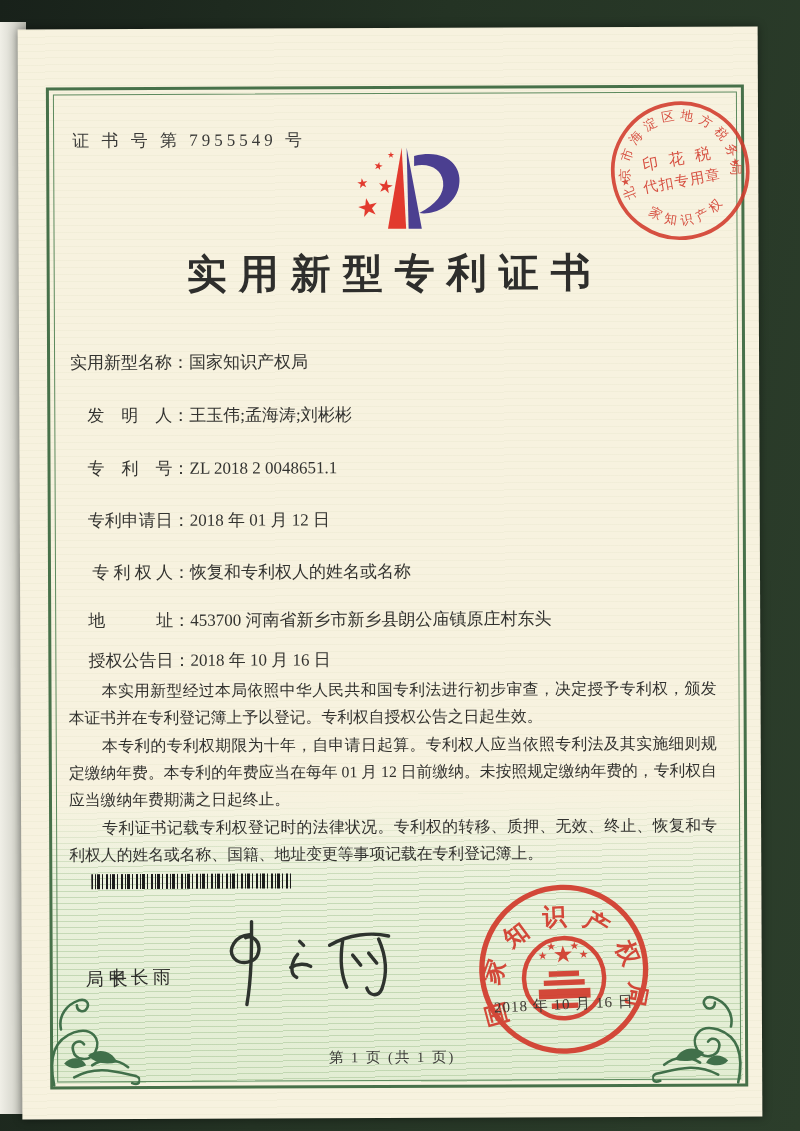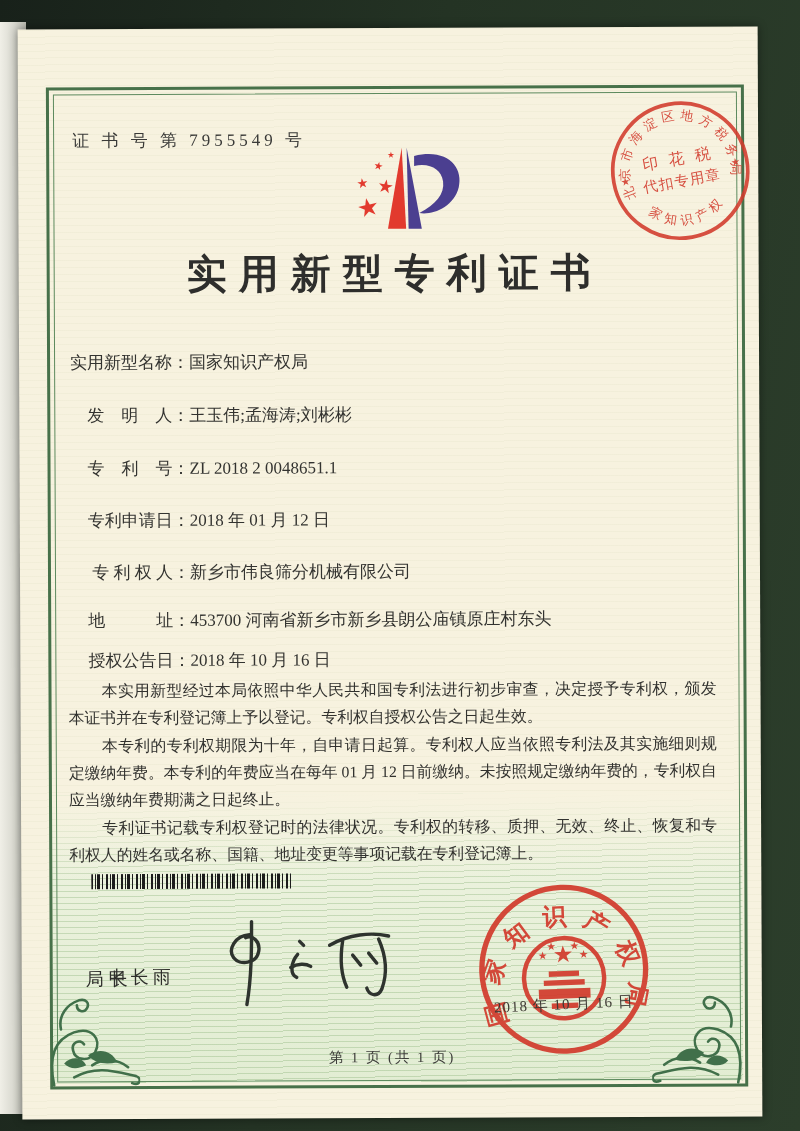--- a/index.html
+++ b/index.html
@@ -156,21 +156,21 @@
     <div class="row" style="top:375px">
       <span class="flabel">发　明　人：</span><span class="fvalue">王玉伟;孟海涛;刘彬彬</span>
     </div>
     <div class="row" style="top:428px">
       <span class="flabel">专　利　号：</span><span class="fvalue">ZL 2018 2 0048651.1</span>
     </div>
     <div class="row" style="top:480px">
       <span class="flabel">专利申请日：</span><span class="fvalue">2018 年 01 月 12 日</span>
     </div>
     <div class="row" style="top:532px">
-      <span class="flabel">专 利 权 人：</span><span class="fvalue">新乡市伟良筛分机械有限公司</span>
+      <span class="flabel">专 利 权 人：</span><span class="fvalue">恢复和专利权人的姓名或名称</span>
     </div>
     <div class="row" style="top:580px">
       <span class="flabel">地　　　址：</span><span class="fvalue">453700 河南省新乡市新乡县朗公庙镇原庄村东头</span>
     </div>
     <div class="row" style="top:620px">
       <span class="flabel">授权公告日：</span><span class="fvalue">2018 年 10 月 16 日</span>
     </div>
 
     <div class="paras">
       <p>本实用新型经过本局依照中华人民共和国专利法进行初步审查，决定授予专利权，颁发本证书并在专利登记簿上予以登记。专利权自授权公告之日起生效。</p>

